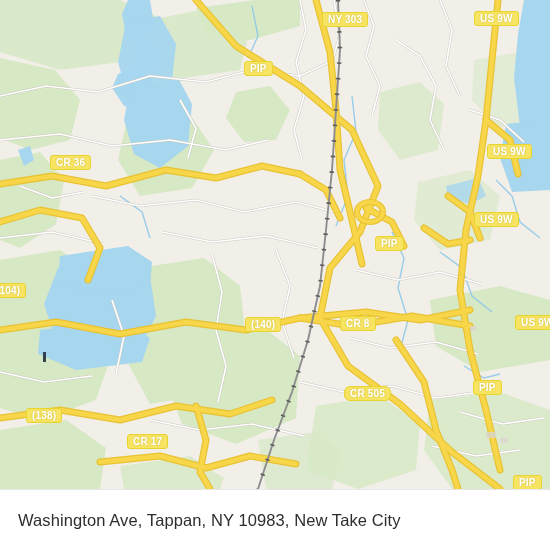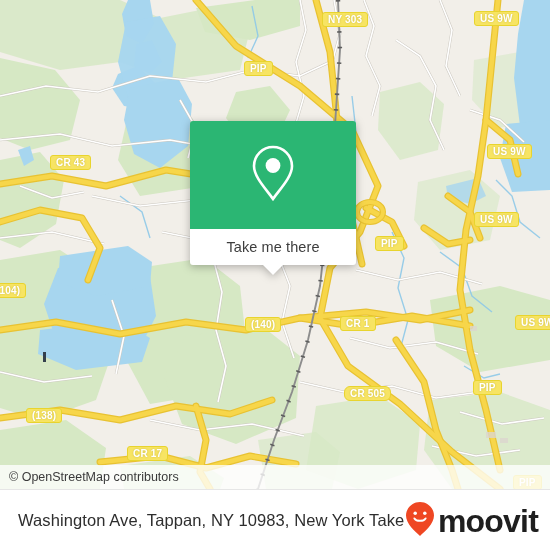--- a/index.html
+++ b/index.html
@@ -347,73 +347,47 @@
         </g>
         <rect x="43" y="352" width="3" height="10" fill="#33404d"></rect>
       </g>
     </svg>
 
     <div id="shield-layer">
         <div class="shield" style="left: 322px; top: 12px;">NY 303</div>
         <div class="shield" style="left: 474px; top: 11px;">US 9W</div>
         <div class="shield" style="left: 244px; top: 61px;">PIP</div>
         <div class="shield" style="left: 487px; top: 144px;">US 9W</div>
-        <div class="shield" style="left: 50px; top: 155px;">CR 43</div>
+        <div class="shield" style="left: 50px; top: 155px;">CR 36</div>
         <div class="shield" style="left: 474px; top: 212px;">US 9W</div>
         <div class="shield" style="left: 375px; top: 236px;">PIP</div>
         <div class="shield" style="left: 245px; top: 317px;">(140)</div>
-        <div class="shield" style="left: 340px; top: 316px;">CR 1</div>
+        <div class="shield" style="left: 340px; top: 316px;">CR 8</div>
         <div class="shield" style="left: 515px; top: 315px;">US 9W</div>
         <div class="shield" style="left: -10px; top: 283px;">(104)</div>
         <div class="shield" style="left: 344px; top: 386px; border-radius: 6px;">CR 505</div>
         <div class="shield" style="left: 473px; top: 380px;">PIP</div>
         <div class="shield" style="left: 26px; top: 408px;">(138)</div>
-        <div class="shield" style="left: 127px; top: 446px;">CR 17</div>
+        <div class="shield" style="left: 127px; top: 434px;">CR 17</div>
         <div class="shield" style="left: 513px; top: 475px;">PIP</div>
       </div>
 
-    <div id="attribution">© OpenStreetMap contributors</div>
-
-    <div id="popup-card">
-      <div id="popup-header">
-        <span>
-          <svg width="46" height="58" viewBox="0 0 46 58" aria-hidden="true">
-            <path d="M23 3 C12.5 3 4 11.5 4 22 C4 33 16 45 23 55 C30 45 42 33 42 22 C42 11.5 33.5 3 23 3 Z" fill="none" stroke="#ffffff" stroke-width="2.6"></path>
-            <circle cx="23" cy="21.5" r="7.4" fill="#ffffff"></circle>
-          </svg>
-        </span>
-      </div>
-      <div id="popup-footer">
-        <span id="popup-label">Take me there</span>
-        <div id="popup-tail"></div>
-      </div>
-    </div>
+
   </div>
 
   <div id="footer-bar">
     <svg id="footer-watermark" viewBox="0 0 550 489" preserveAspectRatio="none">
       <g stroke="#b9b9b9" stroke-width="7" fill="none">
         <path d="M0,330 L56,322 L120,334 L186,322 L246,330 L300,318 L352,326 L412,316 L470,326"></path>
         <path d="M196,0 L236,46 L300,86 L352,130 L378,186 L360,232 L330,268 L320,318 L348,366 L400,404 L452,452 L500,489"></path>
         <path d="M316,0 L330,52 L336,110 L340,170 L352,220 L362,264"></path>
         <path d="M498,0 L492,60 L486,120 L478,176 L466,230 L460,290 L470,350 L486,410 L500,470"></path>
         <path d="M0,418 L60,410 L120,420 L176,406 L230,414 L272,400"></path>
         <path d="M100,462 L160,456 L206,468 L250,456 L296,464"></path>
         <path d="M196,406 L206,440 L200,472 L210,489"></path>
         <path d="M396,340 L424,382 L436,430 L452,470 L458,489"></path>
       </g>
     </svg>
 
-    <div id="footer-address">Washington Ave, Tappan, NY 10983, New York Take</div>
-
-    <div id="brand-logo">
-      <span>
-        <svg width="30" height="36" viewBox="0 0 30 36" aria-hidden="true">
-          <path d="M15 1 C7.3 1 1 7.2 1 14.6 C1 23 10.2 30.4 15 35 C19.8 30.4 29 23 29 14.6 C29 7.2 22.7 1 15 1 Z" fill="#ef4723"></path>
-          <circle cx="10.2" cy="12.2" r="1.75" fill="#ffffff"></circle>
-          <circle cx="19.8" cy="12.2" r="1.75" fill="#ffffff"></circle>
-          <path d="M9.4 17.4 C11.4 20.6 18.6 20.6 20.6 17.4" stroke="#ffffff" stroke-width="1.9" fill="none" stroke-linecap="round"></path>
-        </svg>
-      </span>
-      <span id="brand-wordmark">moovit</span>
-    </div>
+    <div id="footer-address">Washington Ave, Tappan, NY 10983, New Take City</div>
+
   </div>
 </div>
 
 </body></html>

